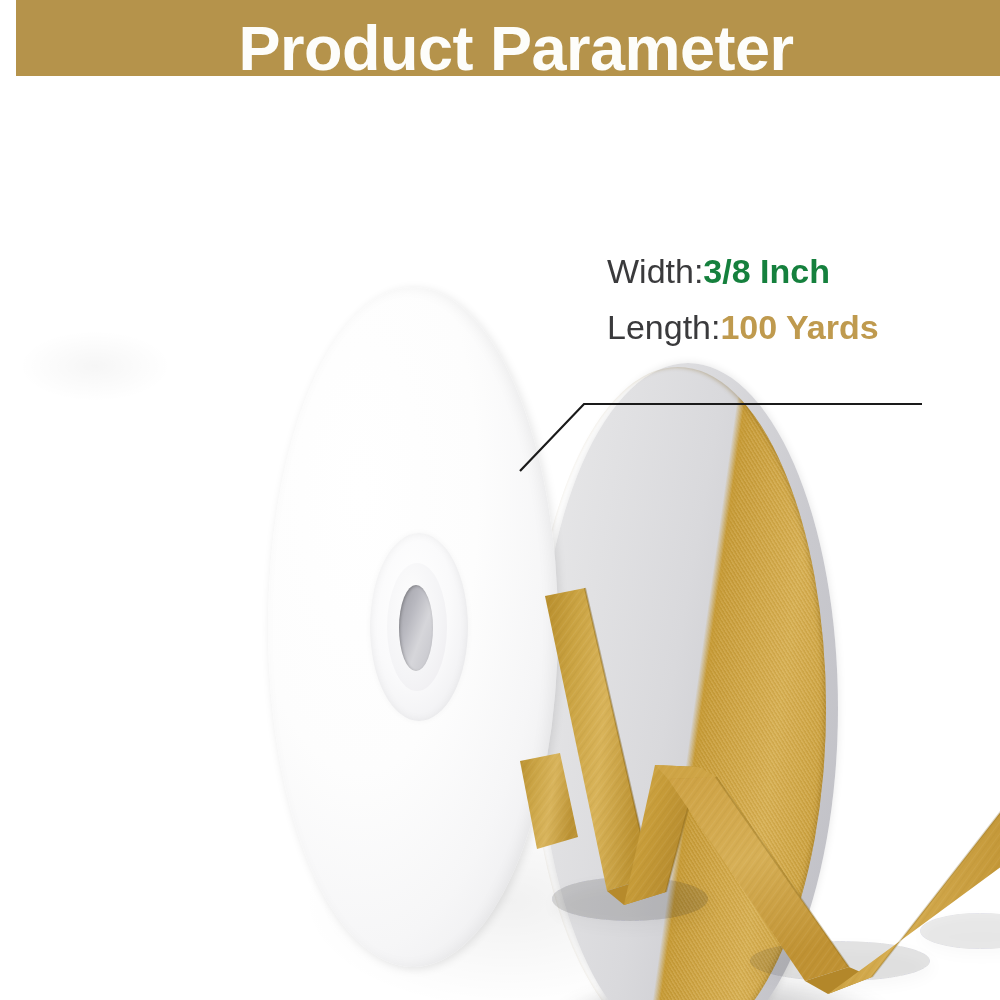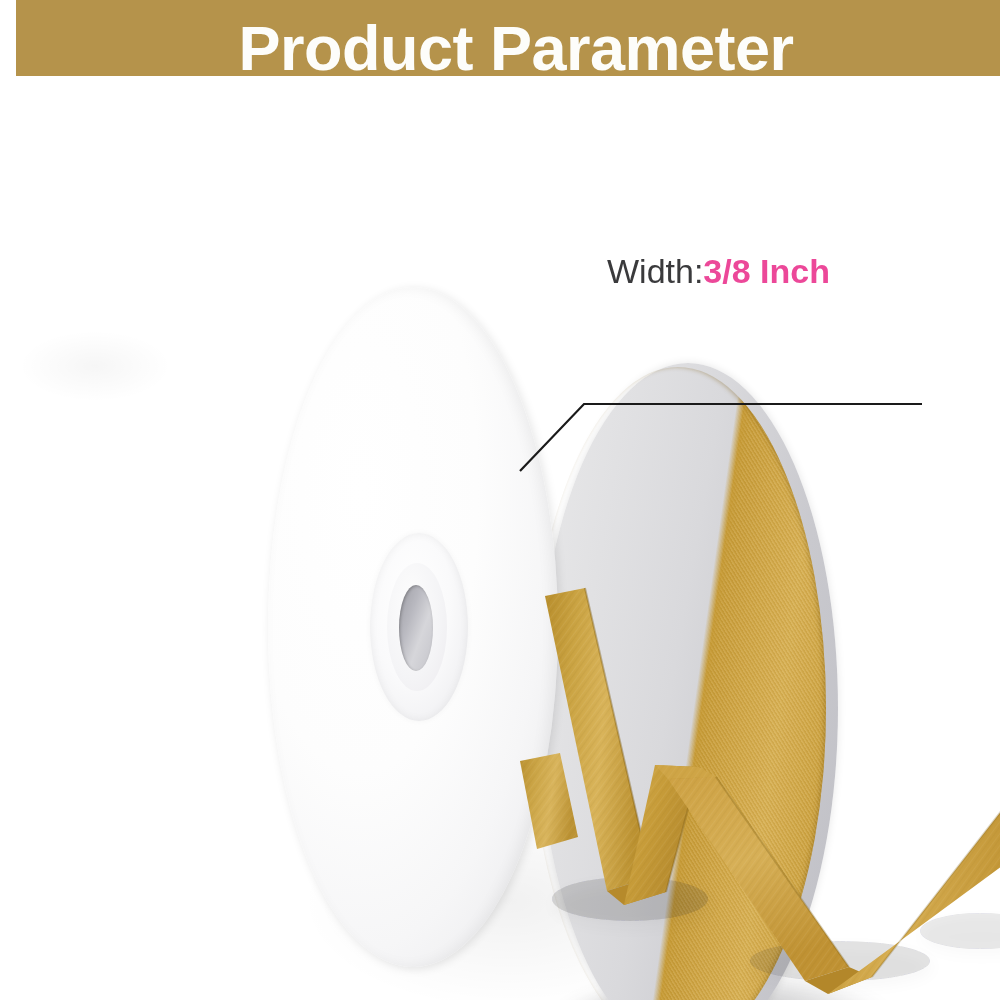--- a/index.html
+++ b/index.html
@@ -341,18 +341,21 @@
         <path d="M520,660 L560,652 L578,736 L537,748 Z" fill="url(#gold-a)" opacity="0.98"></path>
         <path d="M520,660 L560,652 L578,736 L537,748 Z" fill="url(#weave)" opacity="0.45"></path>
       </g>
     </svg>
 
     <svg id="callout-line" viewBox="0 0 1000 899">
       <polyline id="callout-poly" points="520,370 584,303 922,303" fill="none" stroke="#1a1a1a" stroke-width="2.2" stroke-linejoin="miter" stroke-linecap="butt"></polyline>
     </svg>
 
     <div class="spec-row" id="spec-width">
-      <span class="spec-label" style="color: rgb(58, 58, 60); text-align: center;">Width:</span><span class="spec-value" style="color: #ec4899;">3/8 Inch</span>
+      <span class="spec-label" style="color: rgb(58, 58, 60); text-align: center;">Width:</span><span class="spec-value" style="color: #15803d;">3/8 Inch</span>
     </div>
 
+    <div class="spec-row" id="spec-length">
+      <span class="spec-label" style="color: rgb(58, 58, 60);">Length:</span><span class="spec-value" style="color: rgb(191, 154, 78);">100 Yards</span>
+    </div>
 
   </div>
 </div>
 
 </body></html>

